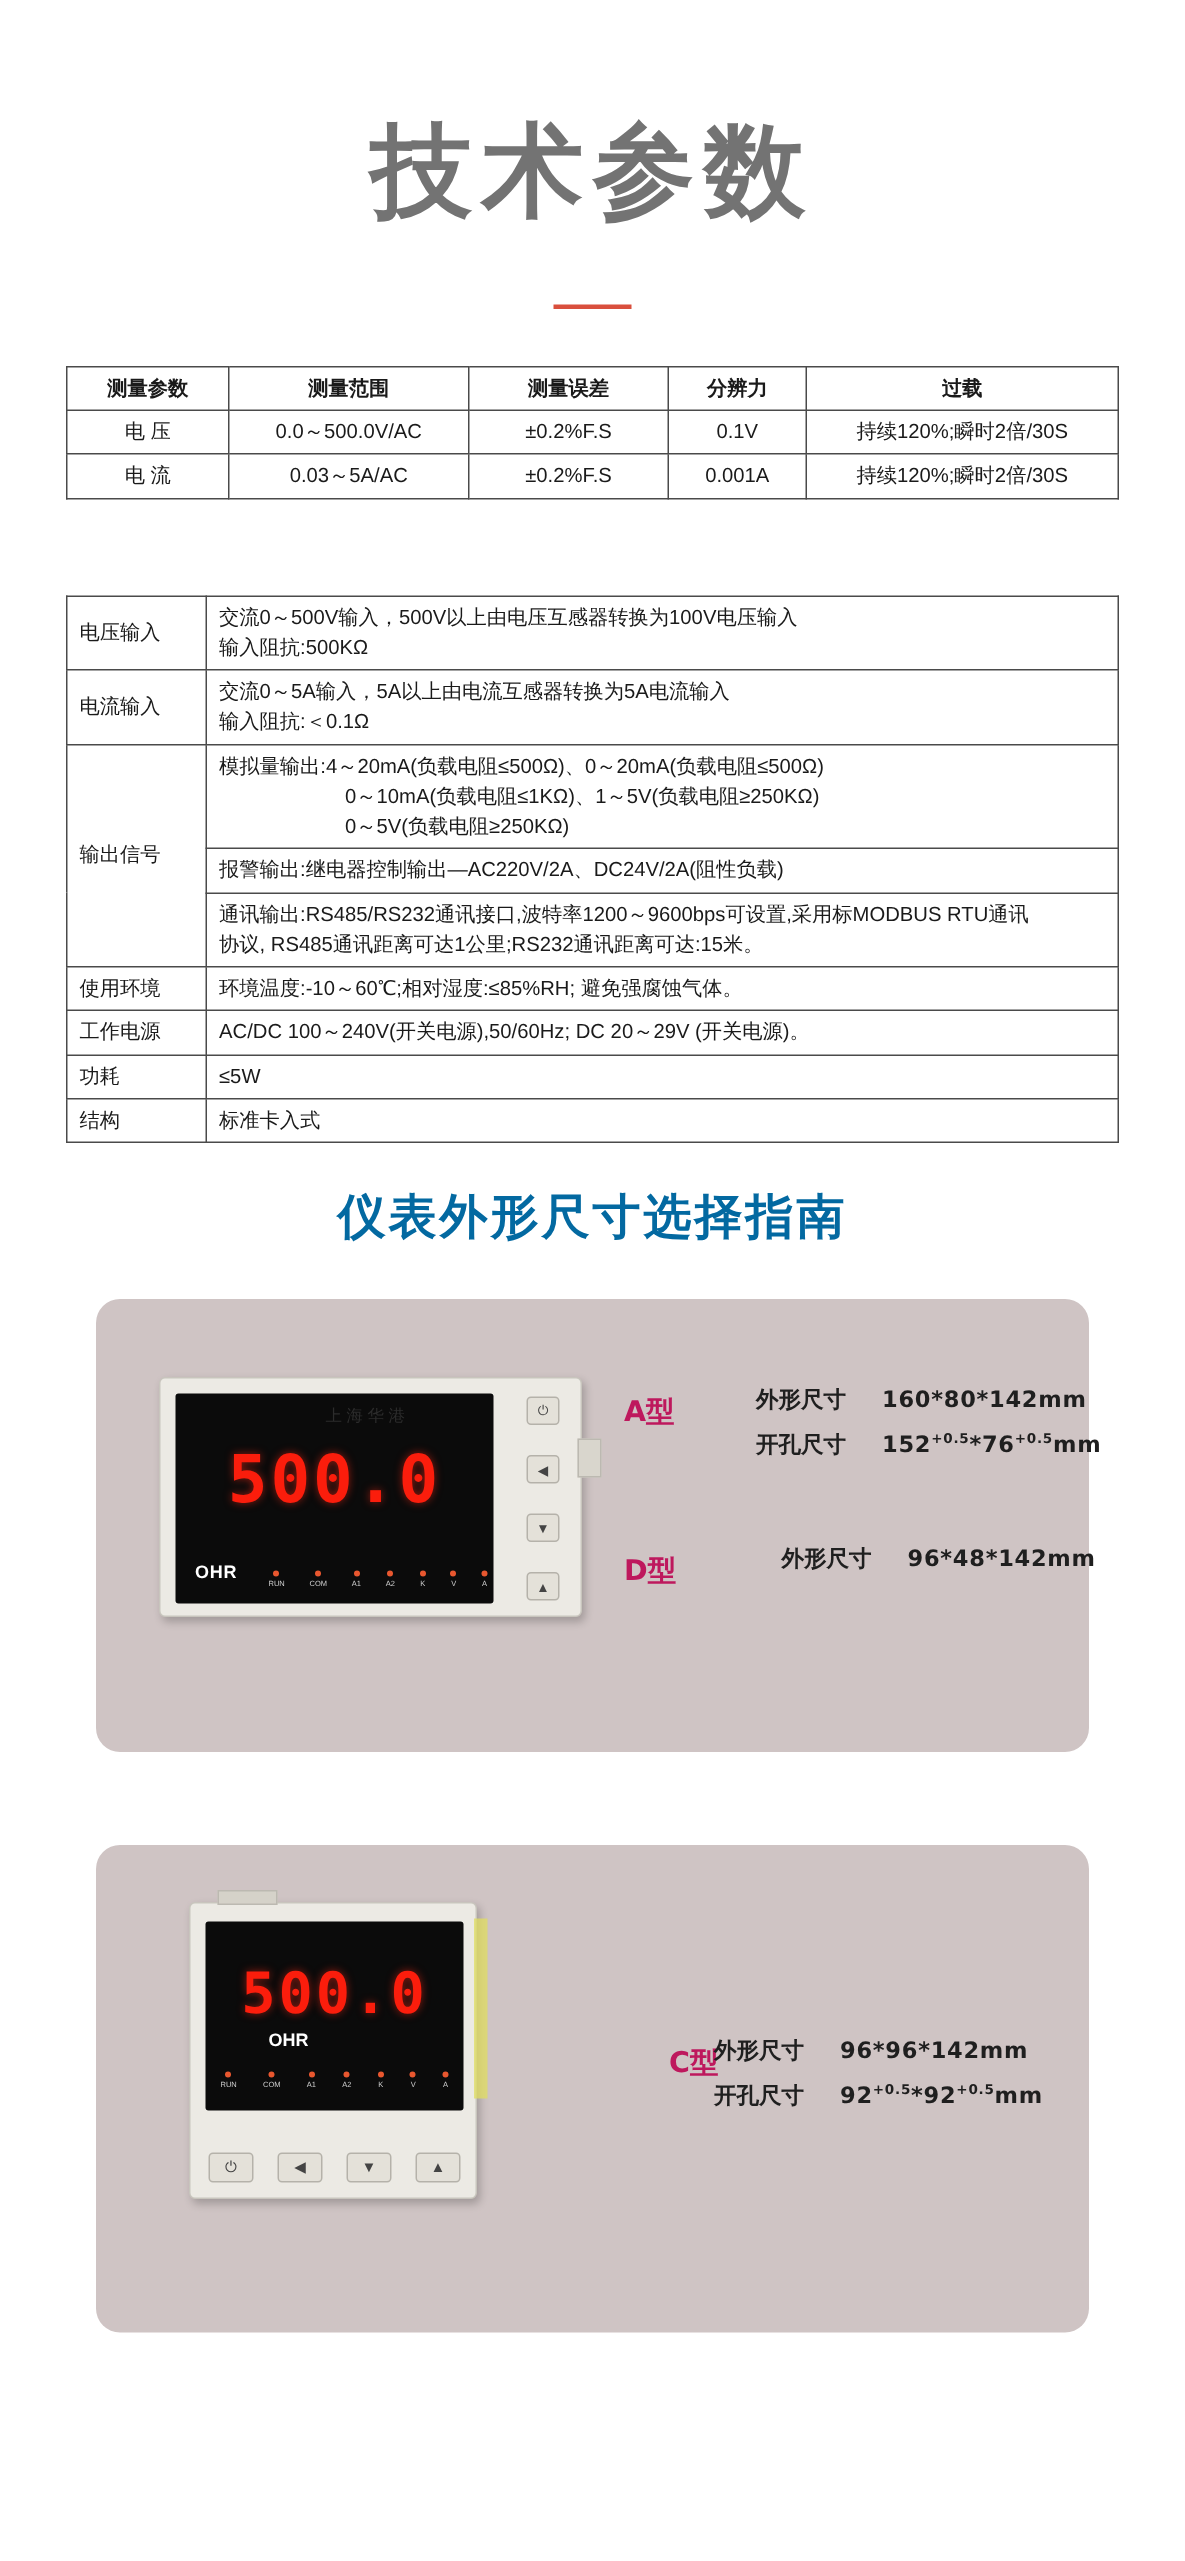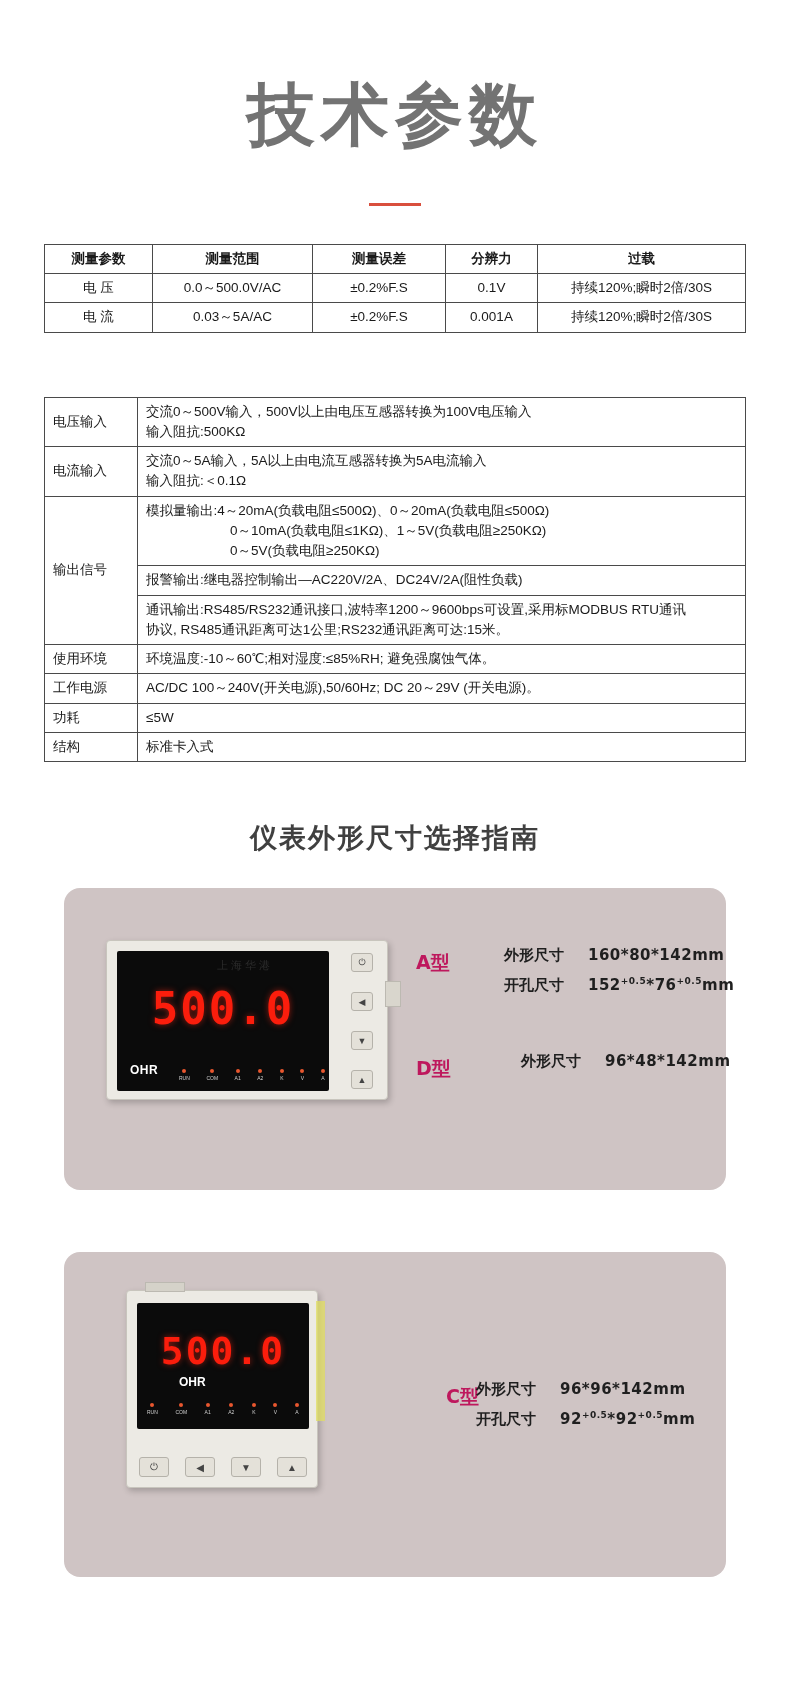--- a/index.html
+++ b/index.html
@@ -80,25 +80,25 @@
     padding-left: 8px;
   }
   .t2 .line { display: block; }
   .t2 .indent1 { display: block; padding-left: 84px; }
 
   sup.pm { font-size: 9px; vertical-align: super; }
 
   
   .section-head {
     text-align: center;
-    font-size: 27px;
+    font-size: 32px;
     font-weight: bold;
     letter-spacing: 2px;
-    margin-top: 58px;
-    color: #404040;
+    margin-top: 28px;
+    color: #0369a1;
     font-family: "DejaVu Sans", "Liberation Sans", sans-serif;
   }
 
   
   .panel {
     width: 662px;
     margin: 32px auto 0 auto;
     background: #cfc4c4;
     border-radius: 16px;
     position: relative;

